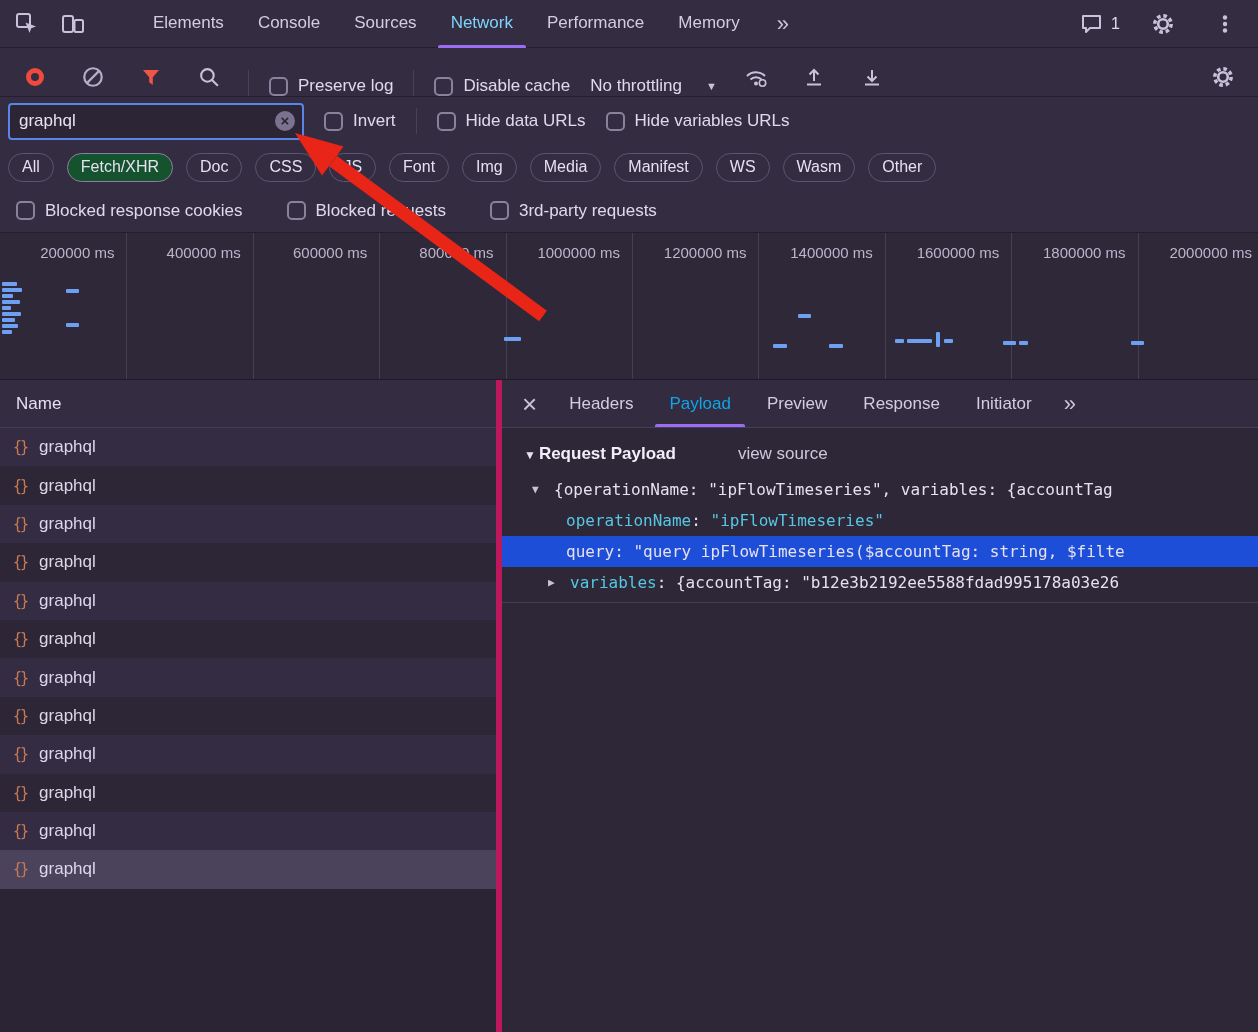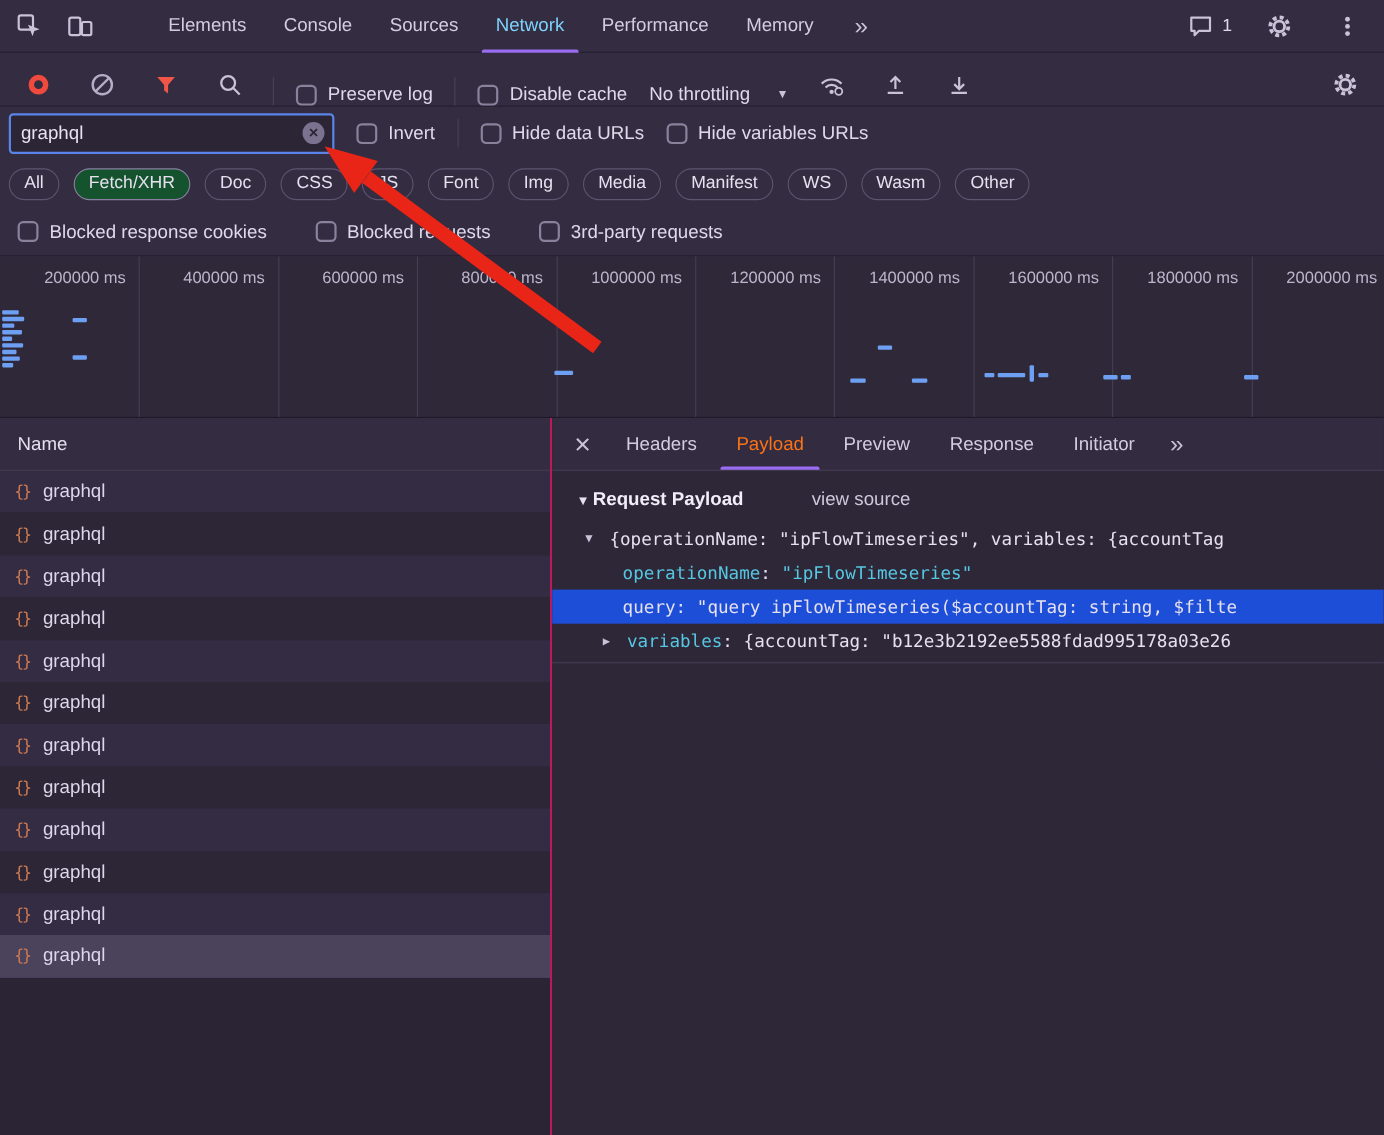--- a/index.html
+++ b/index.html
@@ -45,33 +45,33 @@
   .options-row { height: 44px; display: flex; align-items: center; padding: 0 16px; column-gap: 44px; border-bottom: 1px solid #251e31; }
 
   
   .timeline { position: relative; height: 147px; background: #2f2839; border-bottom: 1px solid #1f192a; overflow: hidden; }
   .tl-label { position: absolute; top: 11px; text-align: right; font-size: 15px; color: #bdb5cc; white-space: nowrap; }
   .tl-grid { position: absolute; top: 0; bottom: 0; width: 1px; background: #463e55; }
   .tl-mark { position: absolute; background: #6d9ff2; border-radius: 1px; }
 
   
   .split { display: flex; height: 652px; }
-  .left-panel { width: 502px; flex: 0 0 502px; border-right: 2px solid #be185d; display: flex; flex-direction: column; background: #2b2434; }
+  .left-panel { width: 502px; flex: 0 0 502px; border-right: 6px solid #be185d; display: flex; flex-direction: column; background: #2b2434; }
   .panel-header { height: 48px; flex: 0 0 48px; display: flex; align-items: center; padding-left: 16px; font-size: 17px; color: #e6e0f0; border-bottom: 1px solid #463e54; background: #342c41; }
   .request-list { flex: 1; overflow: hidden; }
   .req-row { height: 38.4px; display: flex; align-items: center; gap: 12px; padding-left: 13px; font-size: 17px; color: #ded7eb; background: #342c42; }
   .req-row.even { background: #2d2636; }
   .req-row.selected { background: #4b425c; }
   .req-icon { font-family: "DejaVu Sans Mono", monospace; font-size: 15px; color: #cc7a52; letter-spacing: -2px; }
 
   .right-panel { flex: 1; min-width: 0; display: flex; flex-direction: column; background: #2e2737; }
   .detail-tabs { height: 48px; flex: 0 0 48px; display: flex; align-items: center; border-bottom: 1px solid #463e54; background: #332b3f; padding-left: 6px; }
   .close-x { font-size: 26px; color: #c9c2d8; padding: 0 14px; line-height: 44px; }
   .detail-tab { padding: 0 18px; line-height: 46px; font-size: 17px; color: #d4cde2; position: relative; white-space: nowrap; }
-  .detail-tab.active { color: #f97316; }
+  .detail-tab.active { color: #0ea5e9; }
   .detail-tab.active::after { content: ""; position: absolute; left: 4px; right: 4px; bottom: 0; height: 3px; background: #9a6df2; border-radius: 2px 2px 0 0; }
   .detail-more { font-size: 22px; color: #c9c2d8; padding: 0 14px; }
 
   .payload-header { display: flex; align-items: baseline; padding: 16px 0 8px 22px; }
   .tri-down { font-size: 12px; color: #e6e0f0; margin-right: 3px; }
   .payload-title { font-weight: bold; font-size: 17px; color: #f2edf9; }
   .view-source { margin-left: 62px; font-size: 17px; color: #cfc8dd; }
 
   .payload-tree { font-family: "DejaVu Sans Mono", monospace; font-size: 16px; border-bottom: 1px solid #453d55; padding: 2px 0 4px; }
   .pl-line { height: 31px; display: flex; align-items: center; white-space: pre; overflow: hidden; }

